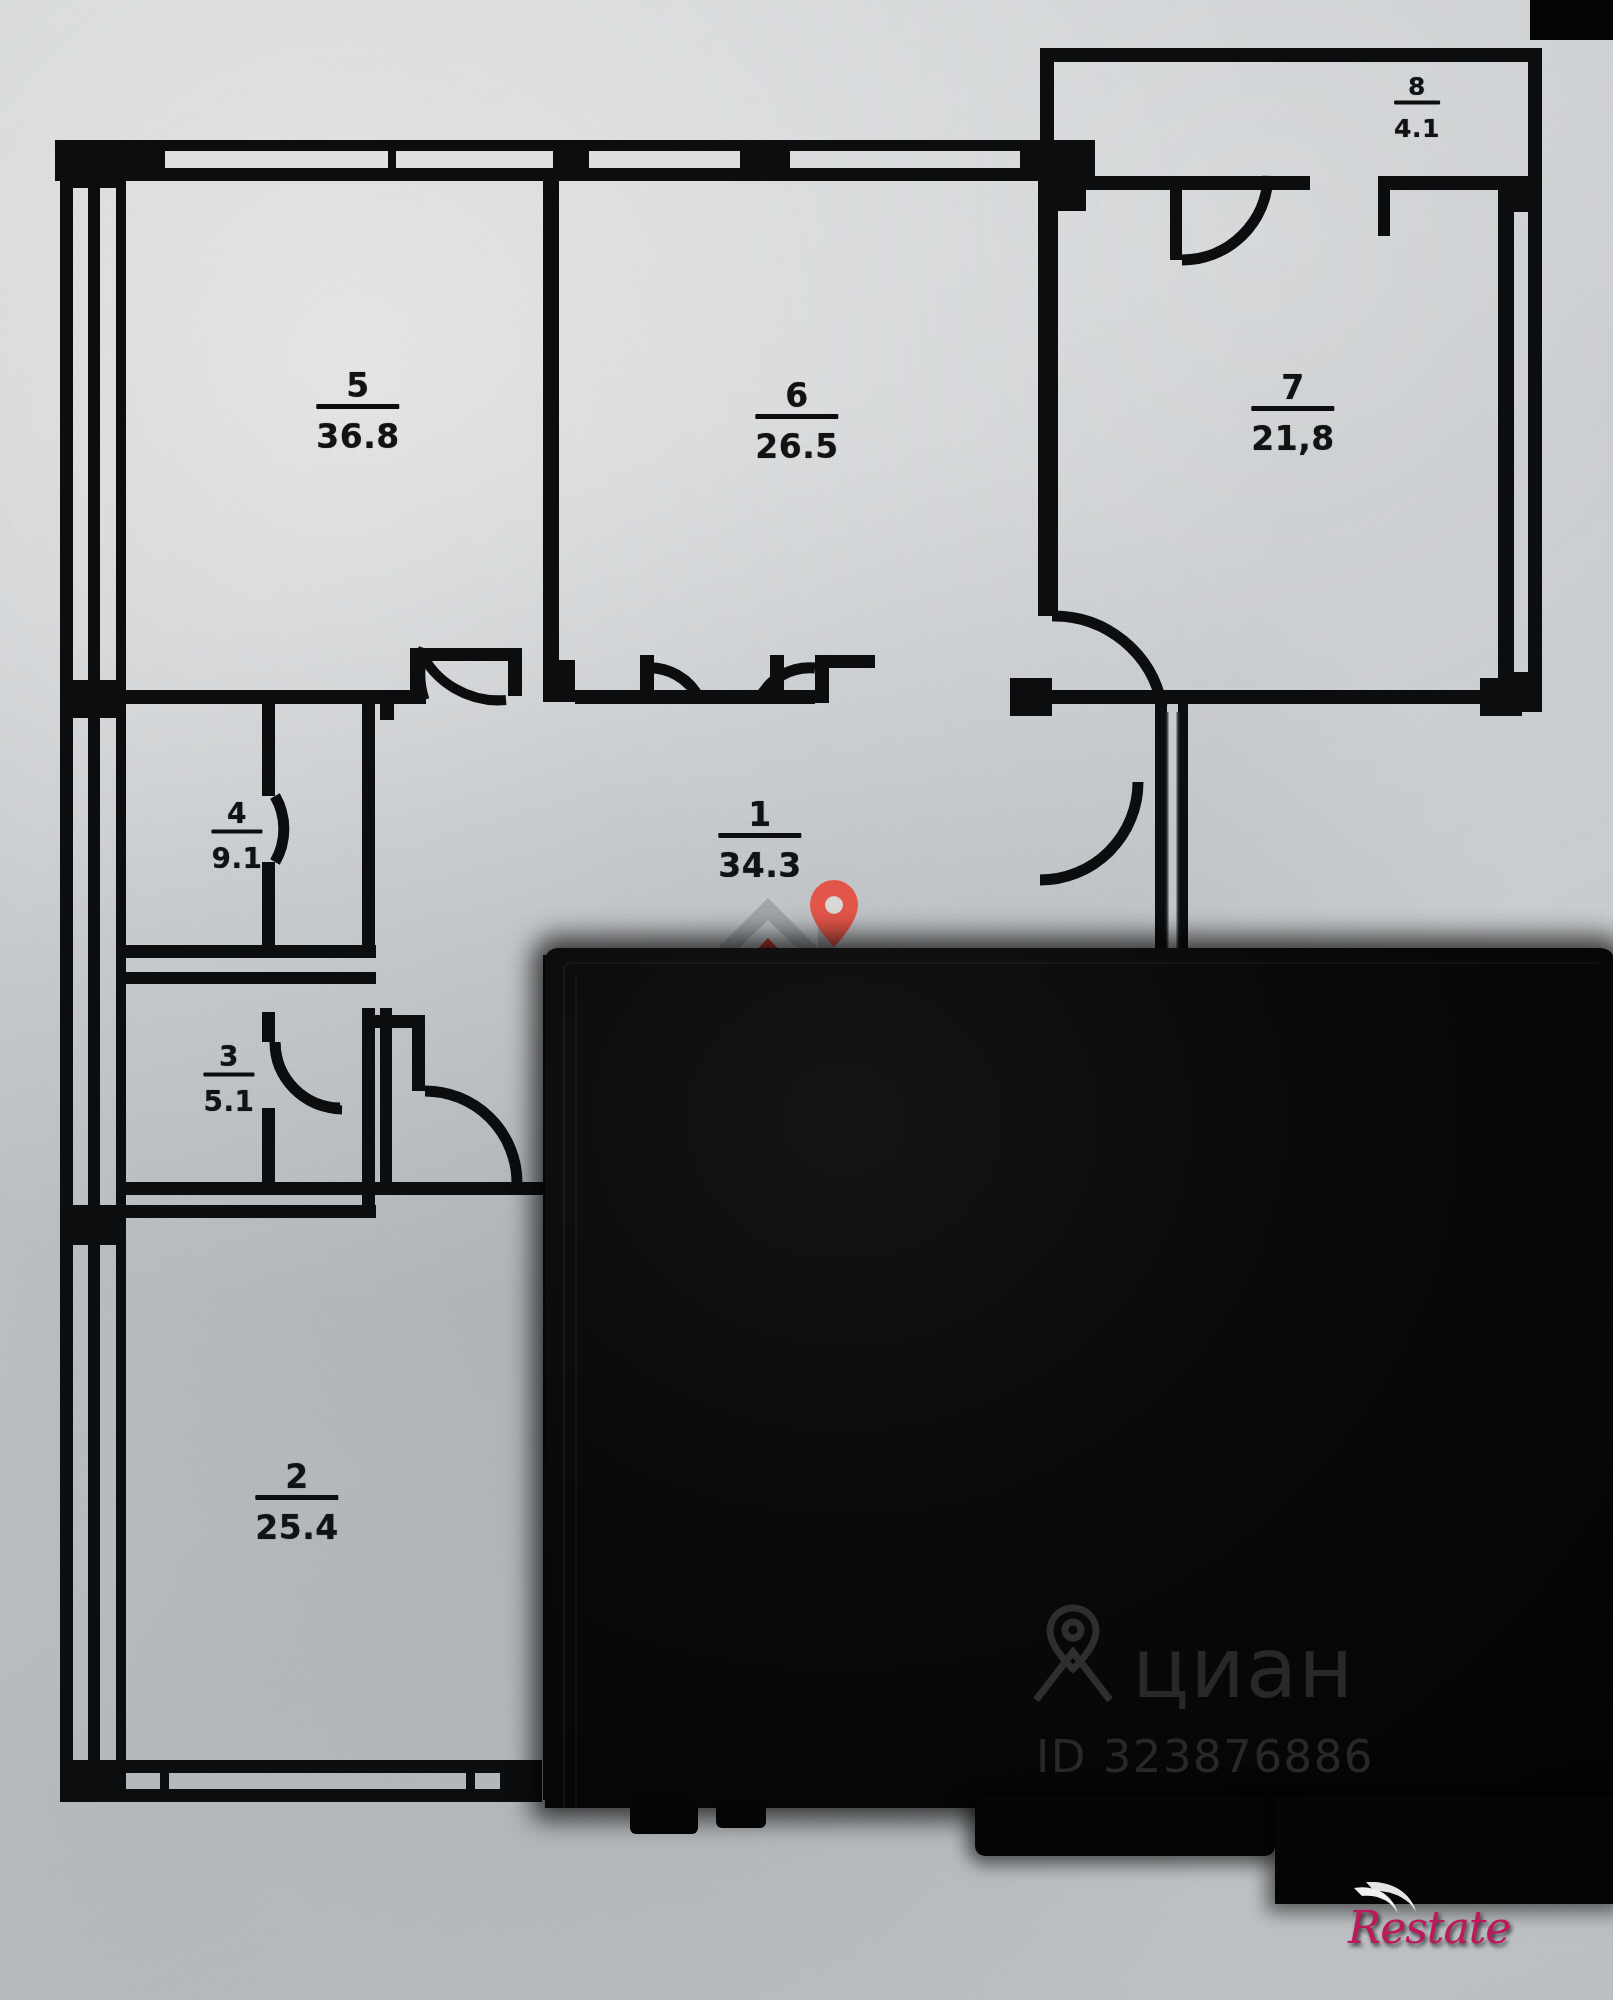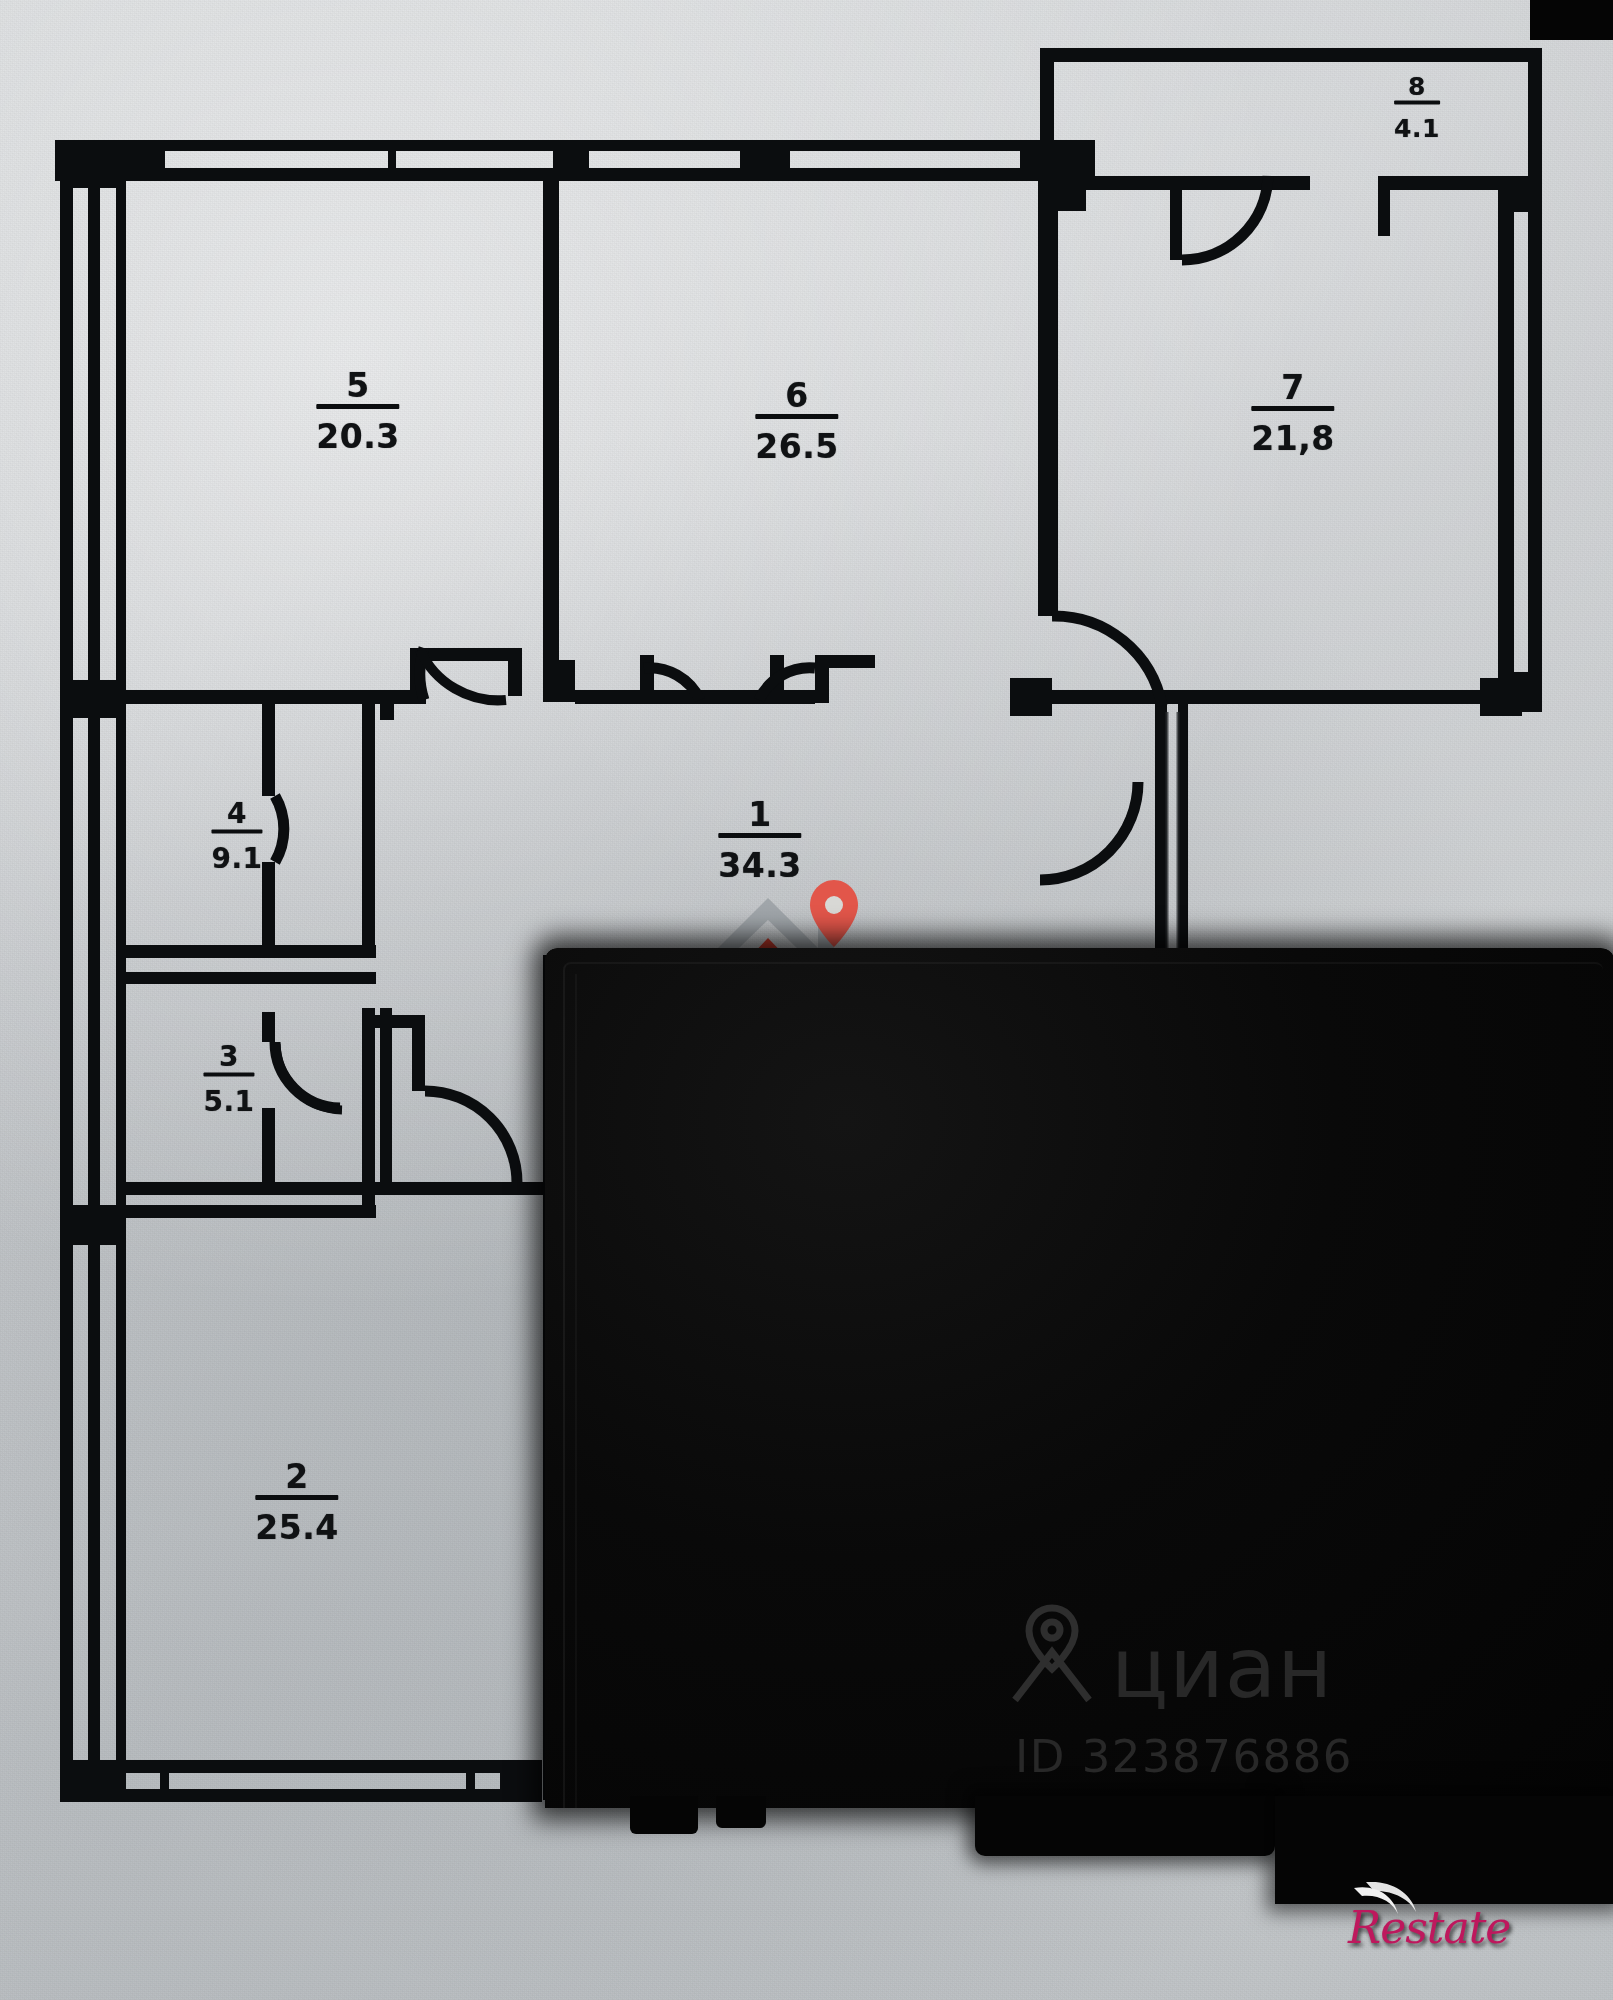--- a/index.html
+++ b/index.html
@@ -107,21 +107,21 @@
   #occ-foot-b { left: 716px; top: 1796px; width: 50px; height: 32px; border-radius: 0 0 6px 6px; }
   #occ-foot-c { left: 975px; top: 1796px; width: 300px; height: 60px; border-radius: 0 0 10px 10px;
                 box-shadow: 0 0 18px 8px rgba(0,0,0,.6); }
   #occ-foot-d { left: 1275px; top: 1796px; width: 340px; height: 108px;
                 box-shadow: 0 0 18px 8px rgba(0,0,0,.55); }
   #occ-top-right { left: 1530px; top: 0; width: 83px; height: 40px; }
 
   
   #cian-watermark {
     position: absolute;
-    left: 1009px; top: 1600px;
+    left: 1030px; top: 1600px;
     width: 430px;
     color: #282828;
     pointer-events: none;
   }
   #cian-watermark .cian-row {
     display: flex;
     align-items: flex-end;
     gap: 16px;
   }
   #cian-watermark .cian-mark { width: 86px; height: 104px; flex: 0 0 auto; }
@@ -318,21 +318,21 @@
       <g stroke="#2a2d30" stroke-width="3" fill="none" opacity=".75">
         <line x1="1167" y1="712" x2="1167" y2="950"></line>
         <line x1="1178" y1="712" x2="1178" y2="950"></line>
       </g>
     </svg>
   </div>
 
   <div class="room-label" style="left:358px; top:411px;">
     <span class="num">5</span>
     <span class="rule"></span>
-    <span class="area">20.3</span>
+    <span class="area">36.8</span>
   </div>
 
   <div class="room-label" style="left:797px; top:421px;">
     <span class="num">6</span>
     <span class="rule"></span>
     <span class="area">26.5</span>
   </div>
 
   <div class="room-label" style="left:1293px; top:413px;">
     <span class="num">7</span>

